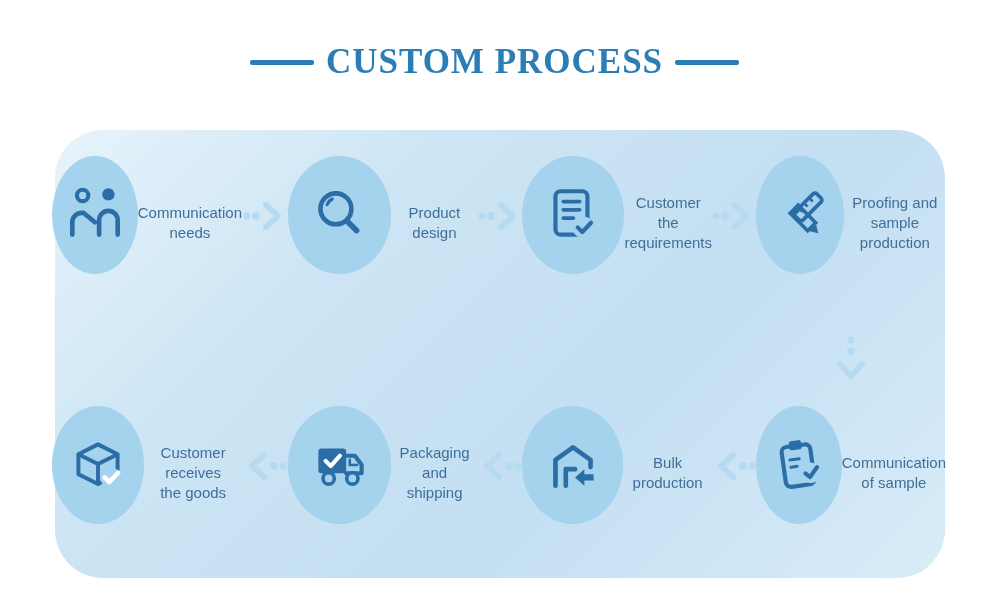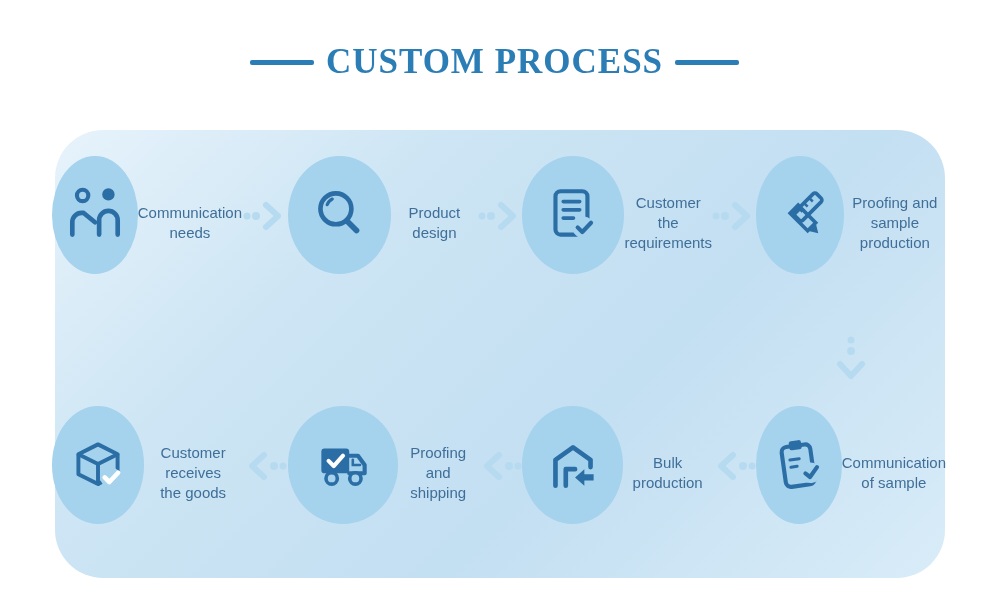--- a/index.html
+++ b/index.html
@@ -206,21 +206,21 @@
     <div class="circle">
       <svg width="66" height="66" viewBox="0 0 64 64">
         <rect x="11" y="16" width="27" height="24" rx="3" fill="currentColor"></rect>
         <path d="M18 28 l5 5 l9 -10" fill="none" stroke="#ffffff" stroke-width="4" stroke-linecap="round" stroke-linejoin="round"></path>
         <path d="M38 23 h8.5 l6.5 9 v8 h-15" fill="none" stroke="currentColor" stroke-width="4" stroke-linecap="round" stroke-linejoin="round"></path>
         <path d="M41.5 27 v5 h7" fill="none" stroke="currentColor" stroke-width="2.5" stroke-linecap="round"></path>
         <circle cx="21" cy="45" r="5.5" fill="#a5d2ec" stroke="currentColor" stroke-width="3.5"></circle>
         <circle cx="44" cy="45" r="5.5" fill="#a5d2ec" stroke="currentColor" stroke-width="3.5"></circle>
       </svg>
     </div>
-    <div class="label">Proofing and
+    <div class="label">Packaging and
 shipping</div>
   </div>
 
   <div class="arrow h row-bottom gap-2">
     <svg width="46" height="30" viewBox="0 0 46 30">
       <polyline points="22,4 10,15 22,26" fill="none" stroke="currentColor" stroke-width="6" stroke-linecap="round" stroke-linejoin="round"></polyline>
       <circle cx="32" cy="15" r="4" fill="currentColor"></circle>
       <circle cx="41" cy="15" r="3.5" fill="currentColor"></circle>
     </svg>
   </div>

